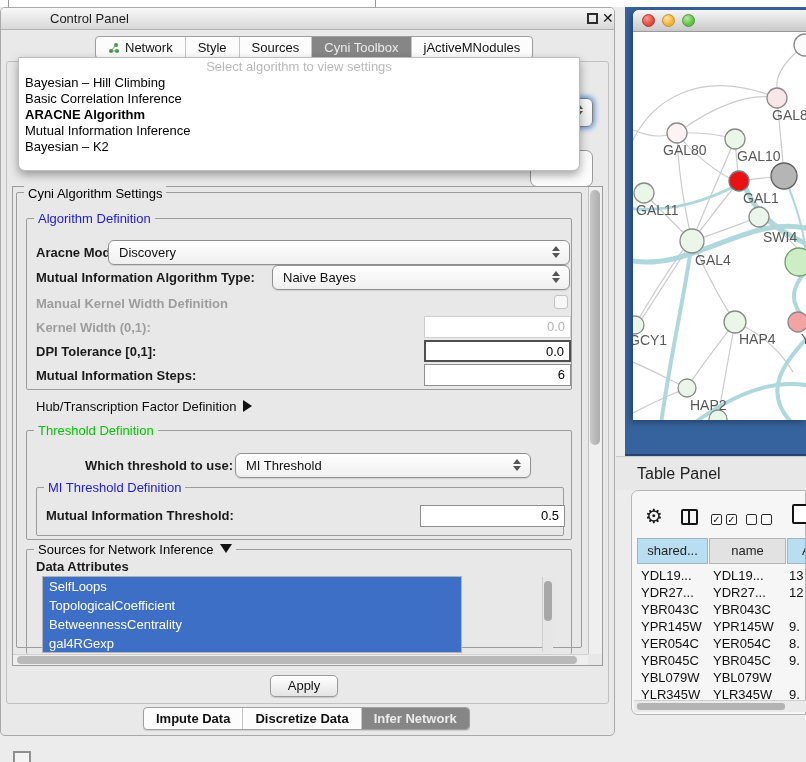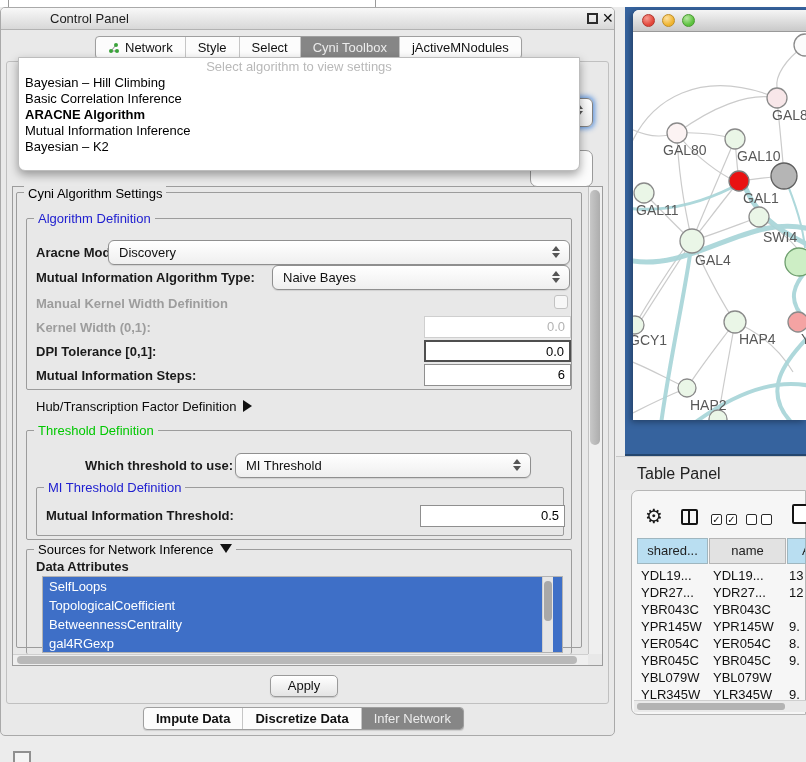--- a/index.html
+++ b/index.html
@@ -51,21 +51,21 @@
   .combo { position:absolute; height:25px; border:1px solid #8f8f8f; border-radius:6px; background:linear-gradient(#ffffff,#efefef); font-size:13px; color:#111; line-height:23px; padding-left:10px; box-shadow:0 1px 1px rgba(0,0,0,.1); }
   .spinner { position:absolute; right:9px; top:5px; display:flex; flex-direction:column; gap:2px; }
   .spinner .up { width:0;height:0;border-left:4px solid transparent;border-right:4px solid transparent;border-bottom:5px solid #555; }
   .spinner .dn { width:0;height:0;border-left:4px solid transparent;border-right:4px solid transparent;border-top:5px solid #555; }
   .field { position:absolute; height:22px; background:#ffffff; font-size:13px; text-align:right; padding:0 5px; line-height:20px; color:#000; }
   .field.disabled { color:#b3b3b3; border:1px solid #cfcfcf !important; }
   .checkbox { position:absolute; width:14px; height:14px; border:1px solid #c2c2c2; border-radius:3px; background:#f7f7f7; }
   .tri-right { display:inline-block; width:0; height:0; border-top:6px solid transparent; border-bottom:6px solid transparent; border-left:9px solid #111; vertical-align:-1px; margin-left:7px; }
   .tri-down { display:inline-block; width:0; height:0; border-left:6px solid transparent; border-right:6px solid transparent; border-top:9px solid #111; vertical-align:1px; margin-left:6px; }
 
-  .attr-list { left:42px; top:576px; width:521px; height:77px; background:#4c1d95; border:1px solid #b3b3b3; overflow:hidden; }
+  .attr-list { left:42px; top:576px; width:420px; height:77px; background:#4c1d95; border:1px solid #b3b3b3; overflow:hidden; }
   .attr-item { height:19px; line-height:19px; padding-left:6px; font-size:13px; color:#fff; background:#3e6fc7; white-space:nowrap; }
   .list-vscroll { left:542px; top:577px; width:11px; height:75px; background:#e6e6e6; border-left:1px solid #cfcfcf; }
   .list-thumb { left:544px; top:581px; width:8px; height:40px; background:#a8a8a8; border-radius:4px; }
 
   .vscroll { left:588px; top:187px; width:14px; height:467px; background:#efefef; border-left:1px solid #c2c2c2; }
   .vthumb { left:590px; top:190px; width:10px; height:255px; background:linear-gradient(90deg,#c8c8c8,#adadad); border-radius:5px; }
   .hscroll { left:13px; top:654px; width:575px; height:11px; background:#efefef; border-top:1px solid #cfcfcf; }
   .hthumb { left:17px; top:656px; width:560px; height:8px; background:#b9b9b9; border-radius:4px; }
 
   .apply-btn { left:270px; top:675px; width:68px; height:22px; border:1px solid #9a9a9a; border-radius:5px; background:linear-gradient(#ffffff,#e4e4e4); font-size:13px; color:#111; text-align:center; line-height:20px; box-shadow:0 1px 1px rgba(0,0,0,.15); }
@@ -127,21 +127,21 @@
           <circle cx="3" cy="9" r="2" fill="#3aa33a"></circle>
           <circle cx="8" cy="3" r="2" fill="#3aa33a"></circle>
           <circle cx="9" cy="9" r="2" fill="#3aa33a"></circle>
         </svg>
         <span>Network</span>
       </div>
       <div class="tab">
         <span>Style</span>
       </div>
       <div class="tab">
-        <span>Select</span>
+        <span>Sources</span>
       </div>
       <div class="tab selected">
         <span>Cyni Toolbox</span>
       </div>
       <div class="tab">
         <span>jActiveMNodules</span>
       </div>
     </div>
 
   <div class="abs combo-fragment1">
@@ -237,21 +237,21 @@
       <div class="attr-item">BetweennessCentrality</div>
       <div class="attr-item">gal4RGexp</div>
     </div>
   <div class="abs list-vscroll"></div>
   <div class="abs list-thumb"></div>
 
   <div class="abs apply-btn">Apply</div>
   <div class="abs bottom-tabs tab-capsule" id="bottom-tabs">
       <div class="tab" style="font-weight: bold;">Impute Data</div>
       <div class="tab" style="font-weight: bold;">Discretize Data</div>
-      <div class="tab selected" style="font-weight: normal;">Infer Network</div>
+      <div class="tab selected" style="font-weight: bold;">Infer Network</div>
     </div>
 
   <div class="abs mini-float"></div>
 
   <div class="abs desktop"></div>
   <div class="abs net-window"></div>
   <div class="abs net-titlebar"></div>
   <div class="light red"></div>
   <div class="light yellow"></div>
   <div class="light green"></div>

